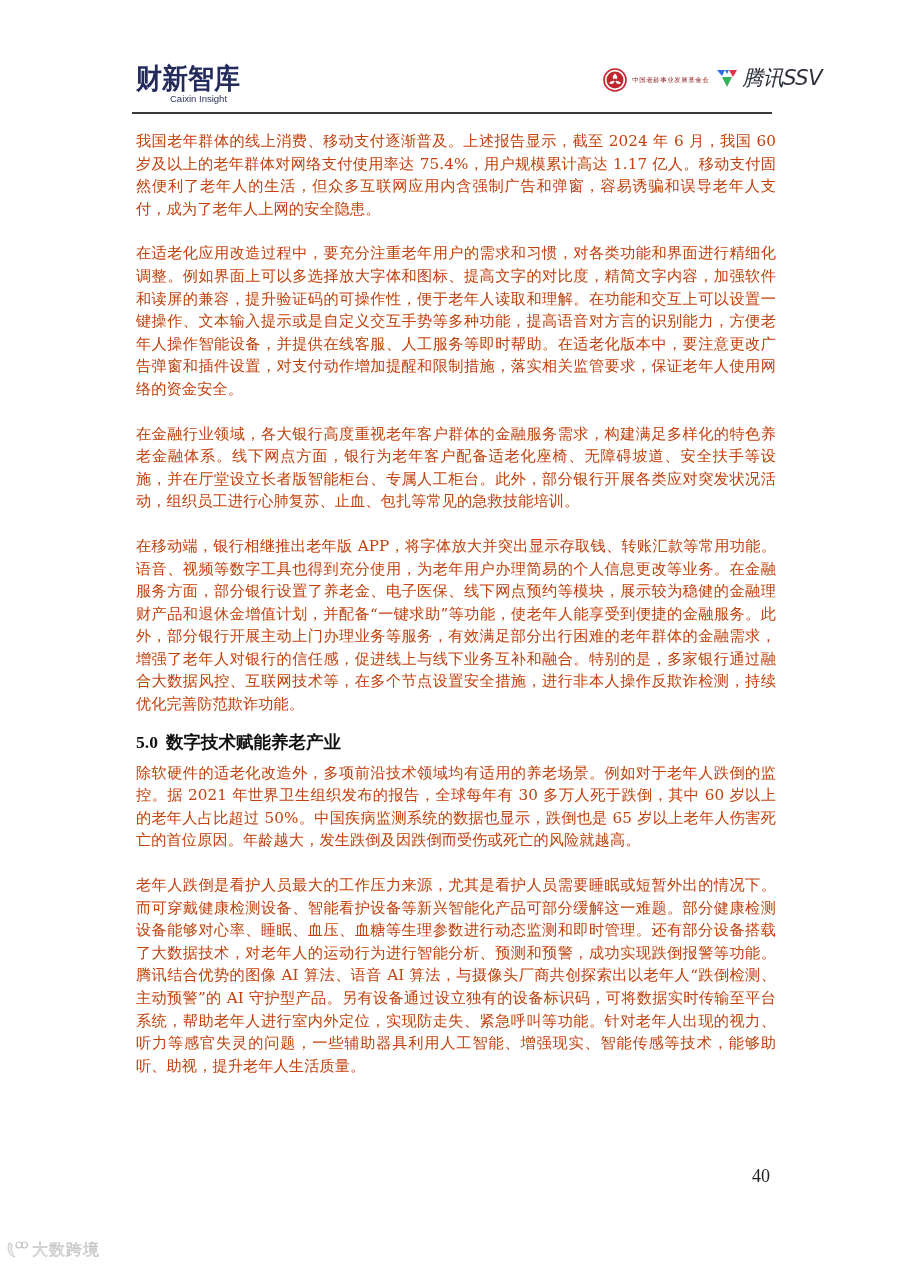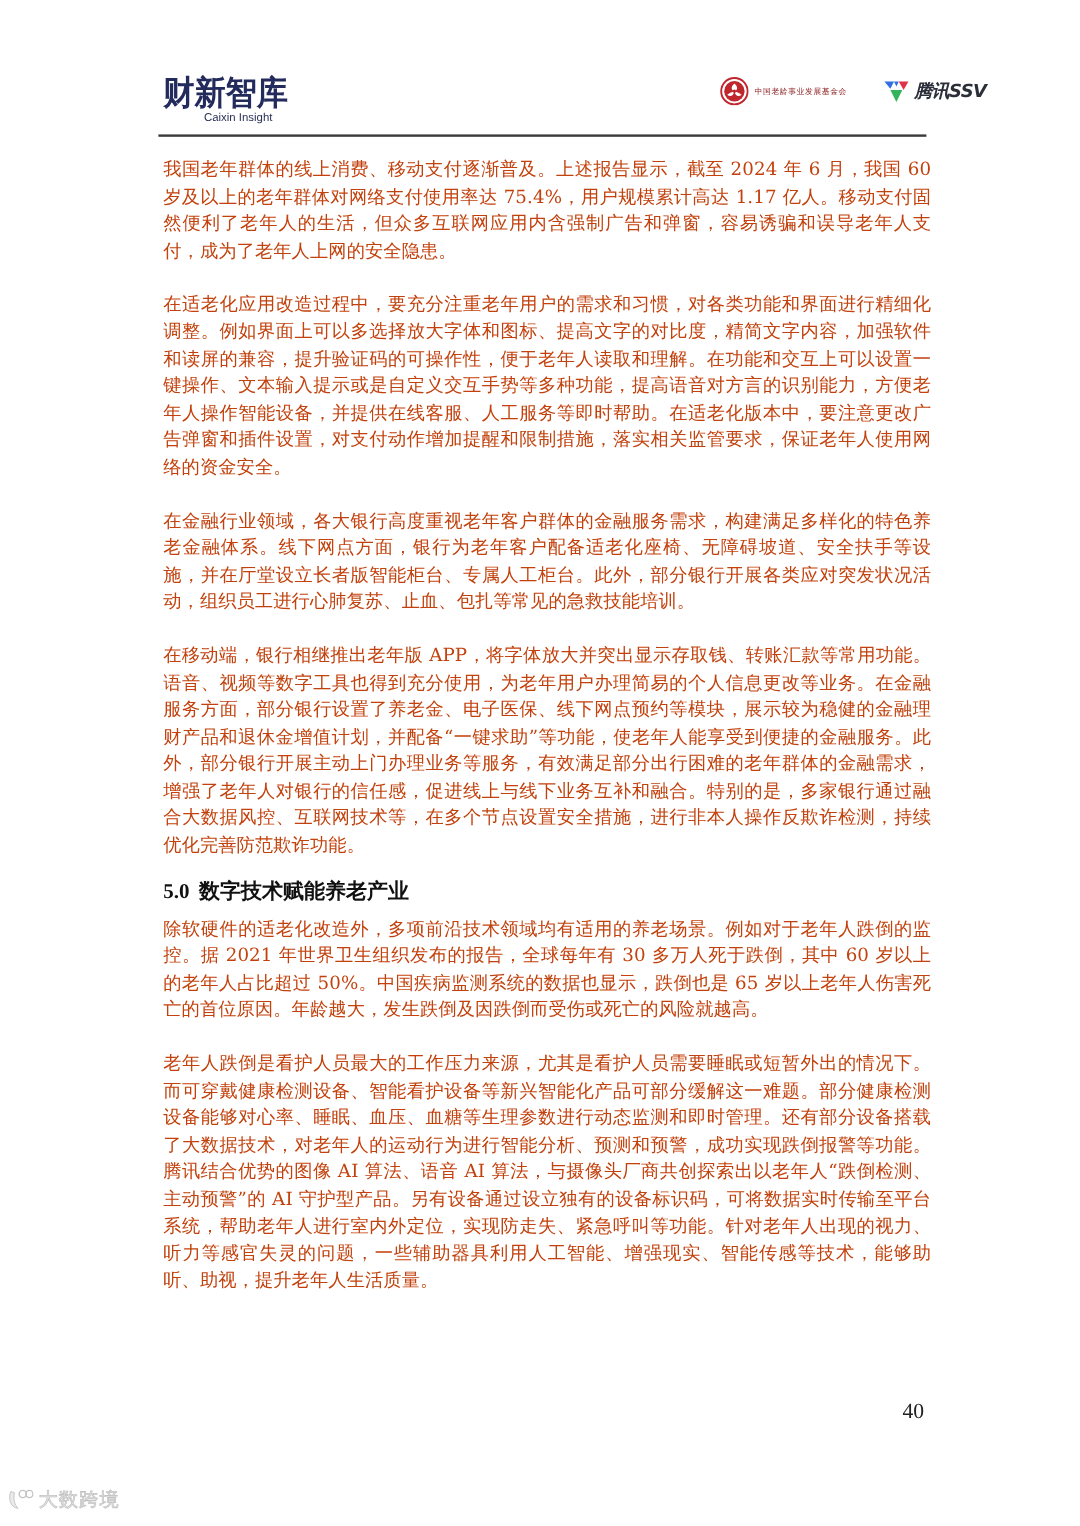--- a/index.html
+++ b/index.html
@@ -51,22 +51,22 @@
       top: 54px;
       width: 640px;
       height: 2px;
       background: #3a3a3a;
     }
     .partners {
       position: absolute;
       right: -50px;
       top: 6px;
       display: flex;
-      align-items: center;
-      gap: 24px;
+      align-items: flex-end;
+      gap: 1px;
       padding-left: 45px;
     }
     .partner-fdn {
       display: flex;
       align-items: center;
       gap: 5px;
     }
     .fdn-emblem {
       width: 24px;
       height: 24px;
@@ -82,23 +82,23 @@
       align-items: center;
       gap: 4px;
       margin-left: 6px;
     }
     .tencent-mark {
       width: 22px;
       height: 20px;
     }
     .tencent-name {
       font-family: "DejaVu Sans", sans-serif;
-      font-weight: bold;
+      font-weight: normal;
       font-style: italic;
-      font-size: 15px;
+      font-size: 21px;
       color: #2b2f3a;
       letter-spacing: -0.5px;
     }
     .content {
       position: absolute;
       left: 136px;
       top: 130px;
       width: 640px;
     }
     .para {

